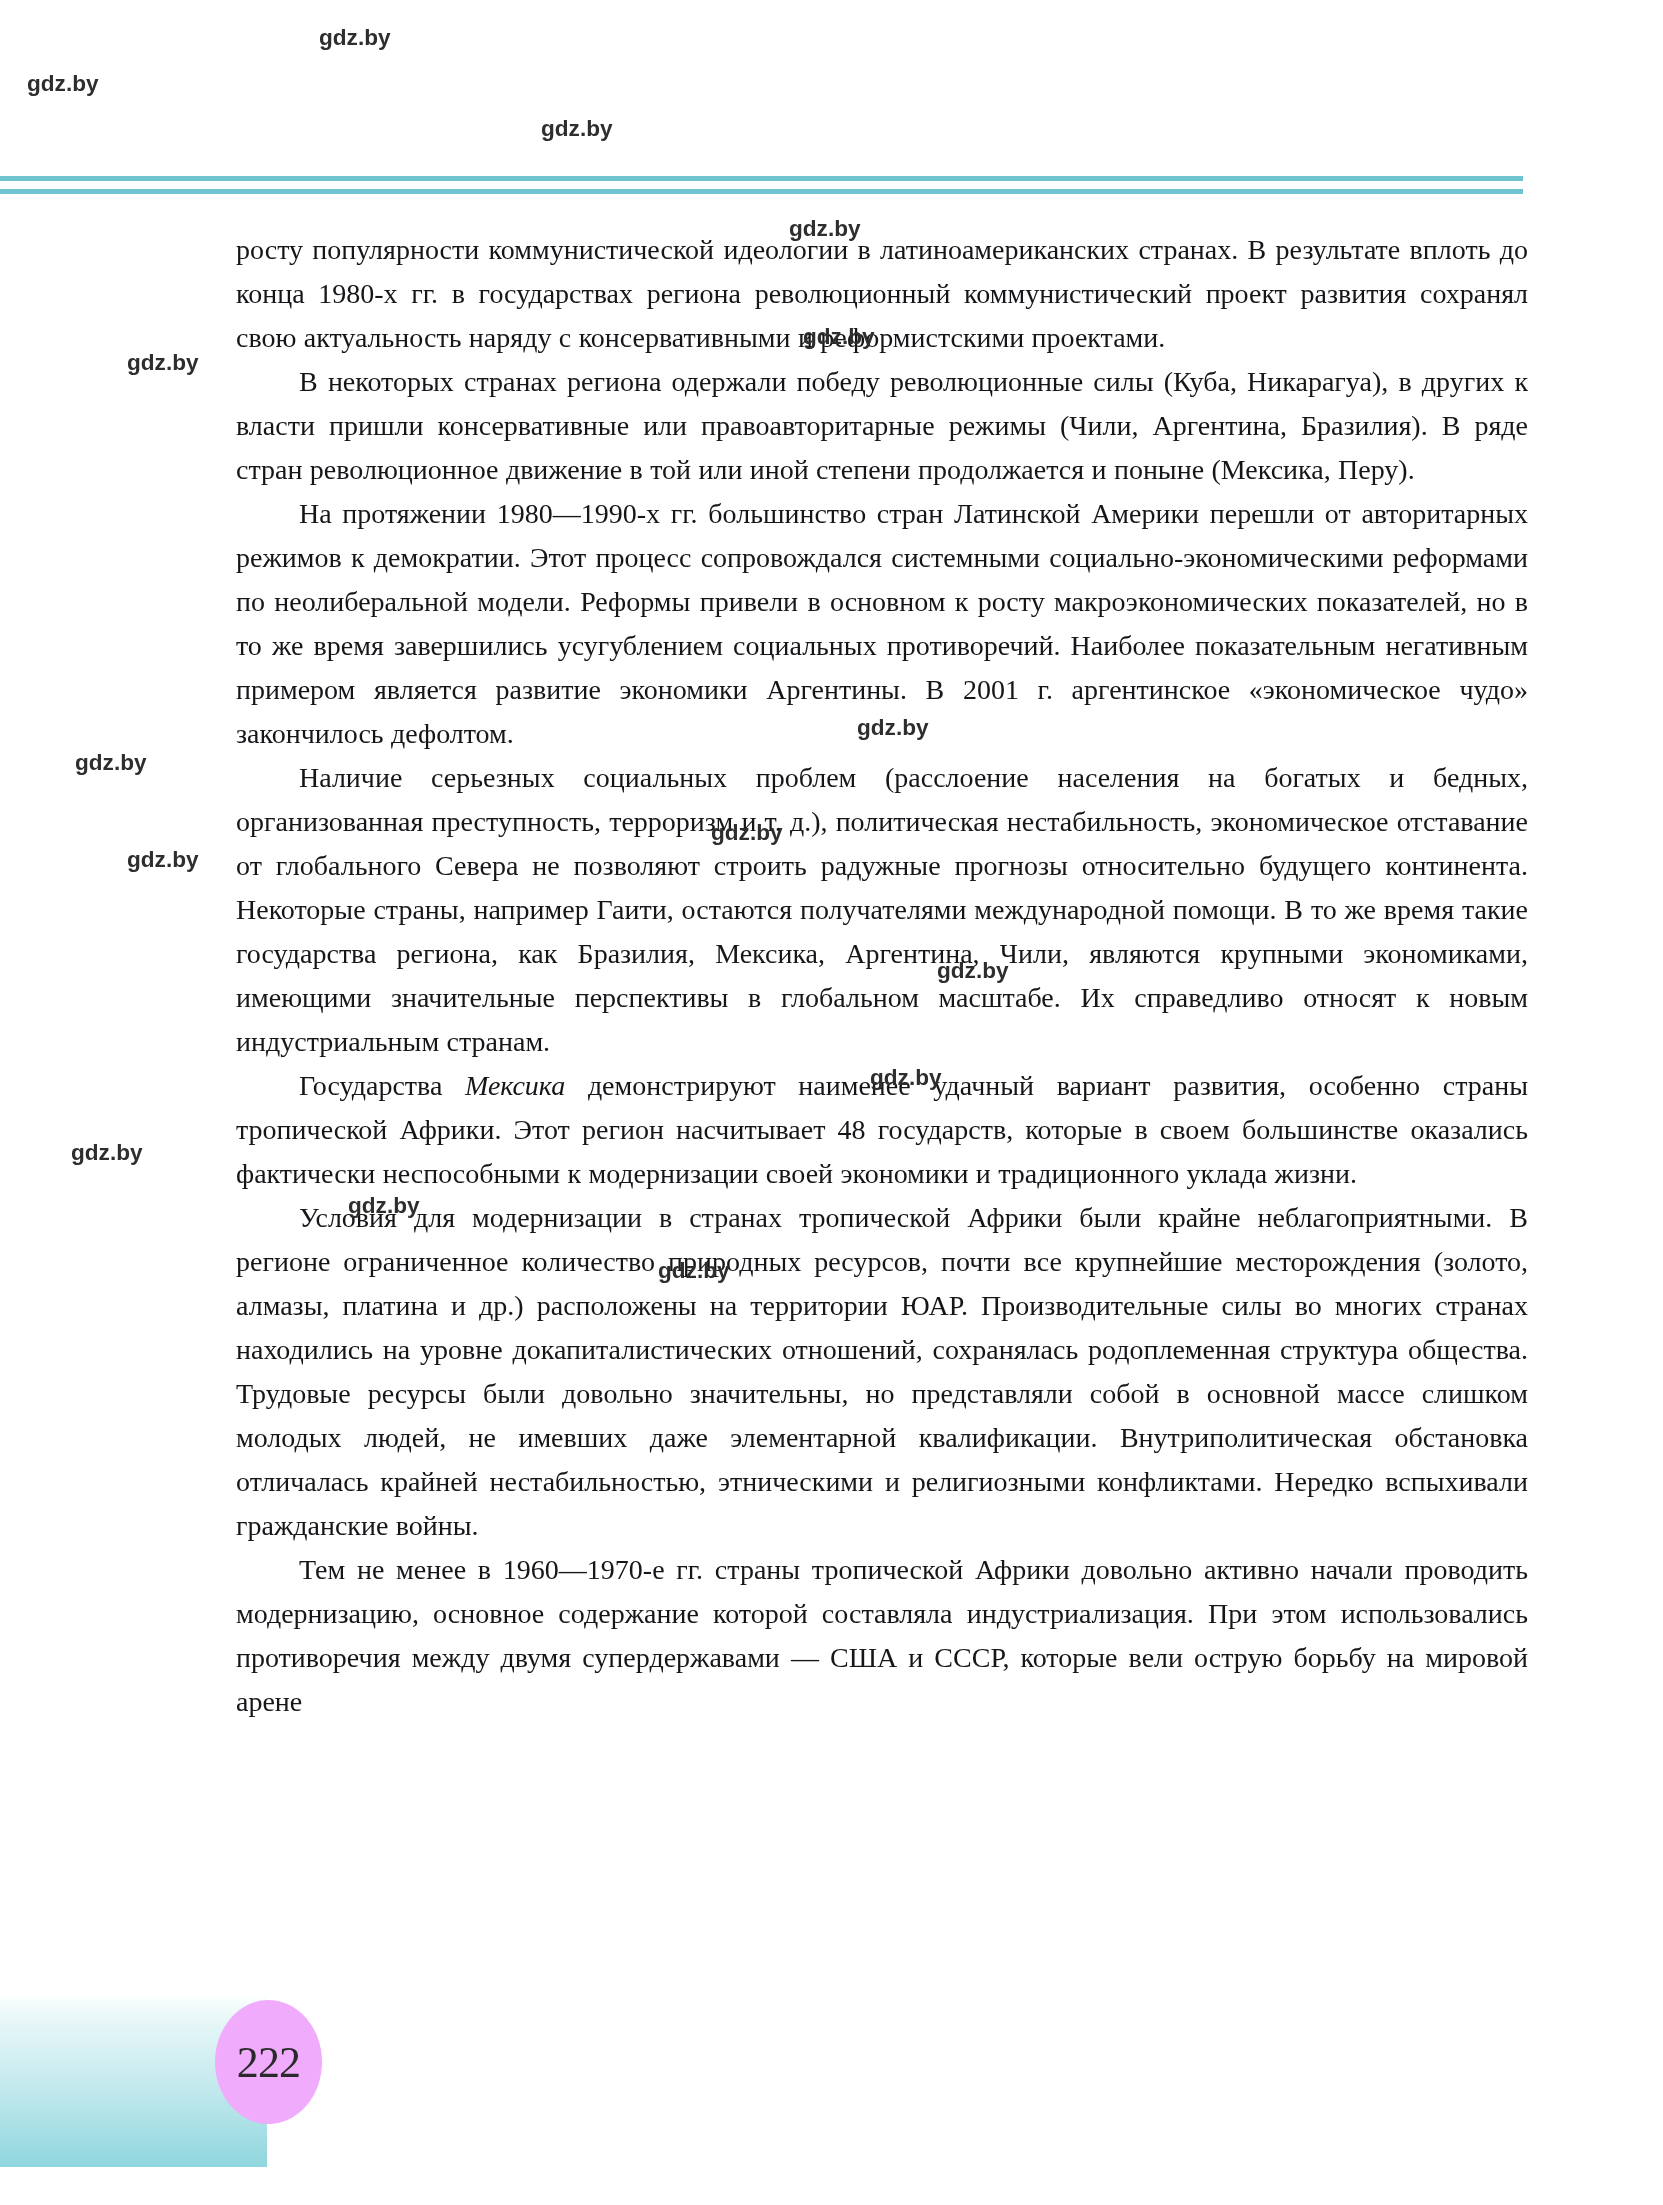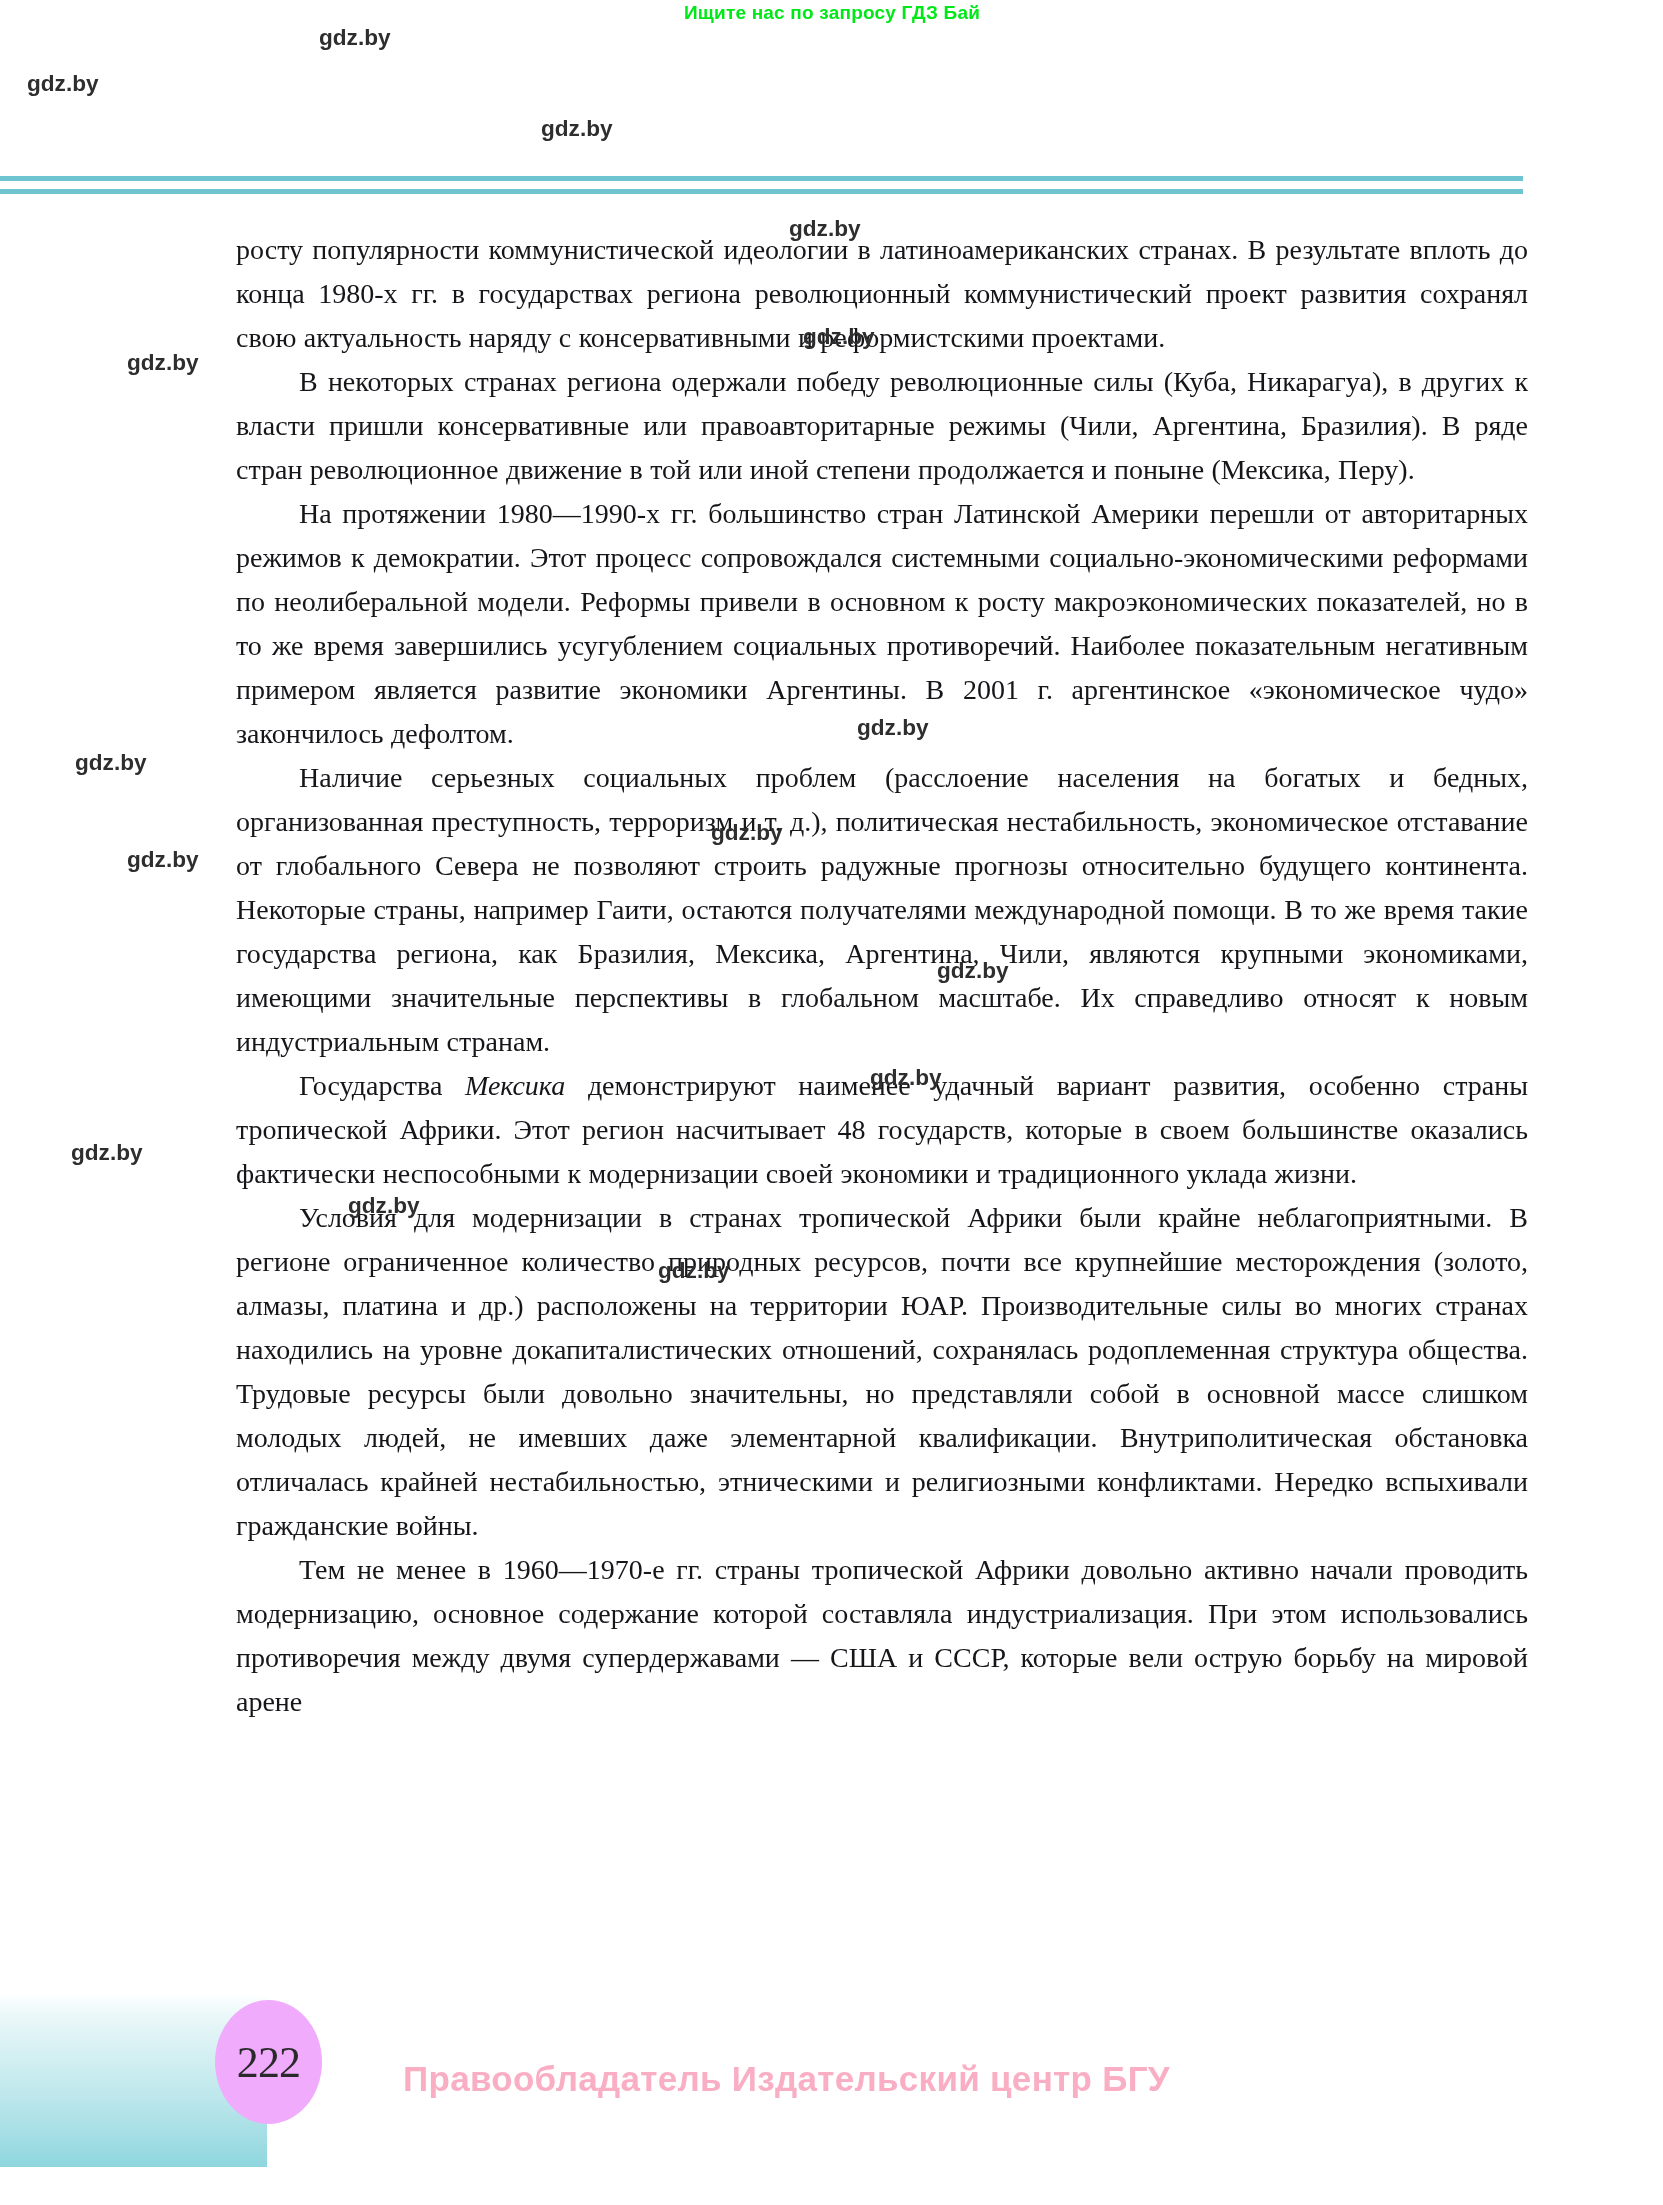--- a/index.html
+++ b/index.html
@@ -144,41 +144,39 @@
     color: #2e2e2e;
     white-space: nowrap;
     pointer-events: none;
   }
 </style>
 </head>
 <body>
 
 <div id="page">
 
-  <div class="promo-banner">Ищите нас по запросу ГДЗ Бай</div>
 
   <div class="rule rule-top"></div>
   <div class="rule rule-bottom"></div>
 
   <div class="text-column">
     <p class="para first">росту популярности коммунистической идеологии в латиноамериканских странах. В результате вплоть до конца 1980-х гг. в государствах региона революционный коммунистический проект развития сохранял свою актуальность наряду с консервативными и реформистскими проектами.</p>
     <p class="para">В некоторых странах региона одержали победу революционные силы (Куба, Никарагуа), в других к власти пришли консервативные или правоавторитарные режимы (Чили, Аргентина, Бразилия). В ряде стран революционное движение в той или иной степени продолжается и поныне (Мексика, Перу).</p>
     <p class="para">На протяжении 1980—1990-х гг. большинство стран Латинской Америки перешли от авторитарных режимов к демократии. Этот процесс сопровождался системными социально-экономическими реформами по неолиберальной модели. Реформы привели в основном к росту макроэкономических показателей, но в то же время завершились усугублением социальных противоречий. Наиболее показательным негативным примером является развитие экономики Аргентины. В 2001 г. аргентинское «экономическое чудо» закончилось дефолтом.</p>
     <p class="para">Наличие серьезных социальных проблем (расслоение населения на богатых и бедных, организованная преступность, терроризм и т. д.), политическая нестабильность, экономическое отставание от глобального Севера не позволяют строить радужные прогнозы относительно будущего континента. Некоторые страны, например Гаити, остаются получателями международной помощи. В то же время такие государства региона, как Бразилия, Мексика, Аргентина, Чили, являются крупными экономиками, имеющими значительные перспективы в глобальном масштабе. Их справедливо относят к новым индустриальным странам.</p>
     <p class="para"><span>Государства </span><em>Мексика</em><span> демонстрируют наименее удачный вариант развития, особенно страны тропической Африки. Этот регион насчитывает 48 государств, которые в своем большинстве оказались фактически неспособными к модернизации своей экономики и традиционного уклада жизни.</span></p>
     <p class="para">Условия для модернизации в странах тропической Африки были крайне неблагоприятными. В регионе ограниченное количество природных ресурсов, почти все крупнейшие месторождения (золото, алмазы, платина и др.) расположены на территории ЮАР. Производительные силы во многих странах находились на уровне докапиталистических отношений, сохранялась родоплеменная структура общества. Трудовые ресурсы были довольно значительны, но представляли собой в основной массе слишком молодых людей, не имевших даже элементарной квалификации. Внутриполитическая обстановка отличалась крайней нестабильностью, этническими и религиозными конфликтами. Нередко вспыхивали гражданские войны.</p>
     <p class="para">Тем не менее в 1960—1970-е гг. страны тропической Африки довольно активно начали проводить модернизацию, основное содержание которой составляла индустриализация. При этом использовались противоречия между двумя супердержавами — США и СССР, которые вели острую борьбу на мировой арене</p>
   </div>
 
   <div class="page-plate"></div>
   <div class="page-number-badge">
     <span>222</span>
   </div>
 
-  <div class="copyright-watermark">Правообладатель Издательский центр БГУ</div>
 
 
   <div id="watermark-layer">
       <div class="wm" style="left: 319px; top: 25px; font-size: 22.6px;">gdz.by</div>
       <div class="wm" style="left: 27px; top: 71px; font-size: 22.6px;">gdz.by</div>
       <div class="wm" style="left: 541px; top: 116px; font-size: 22.6px;">gdz.by</div>
       <div class="wm" style="left: 789px; top: 216px; font-size: 22.6px;">gdz.by</div>
       <div class="wm" style="left: 803px; top: 324px; font-size: 22.6px;">gdz.by</div>
       <div class="wm" style="left: 127px; top: 350px; font-size: 22.6px;">gdz.by</div>
       <div class="wm" style="left: 857px; top: 715px; font-size: 22.6px;">gdz.by</div>

